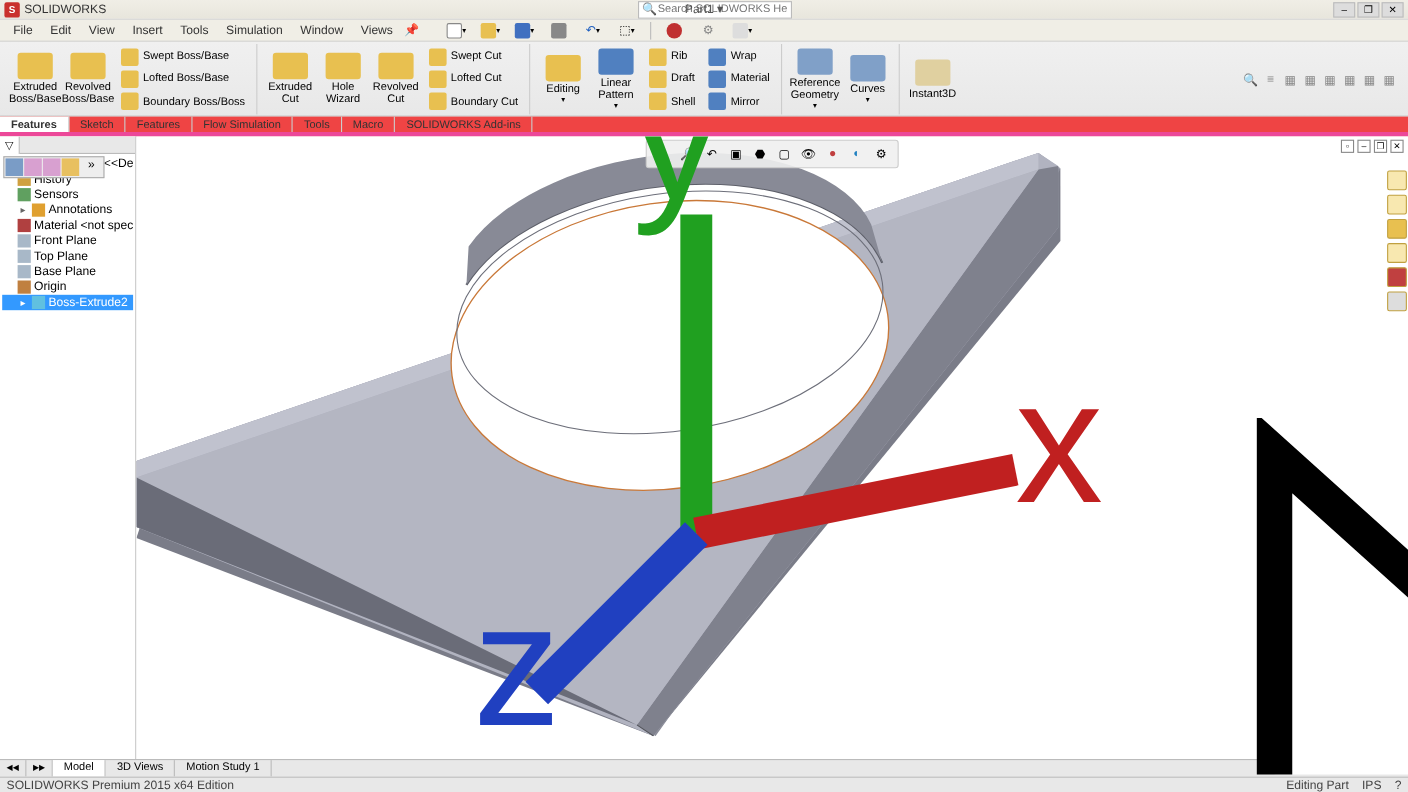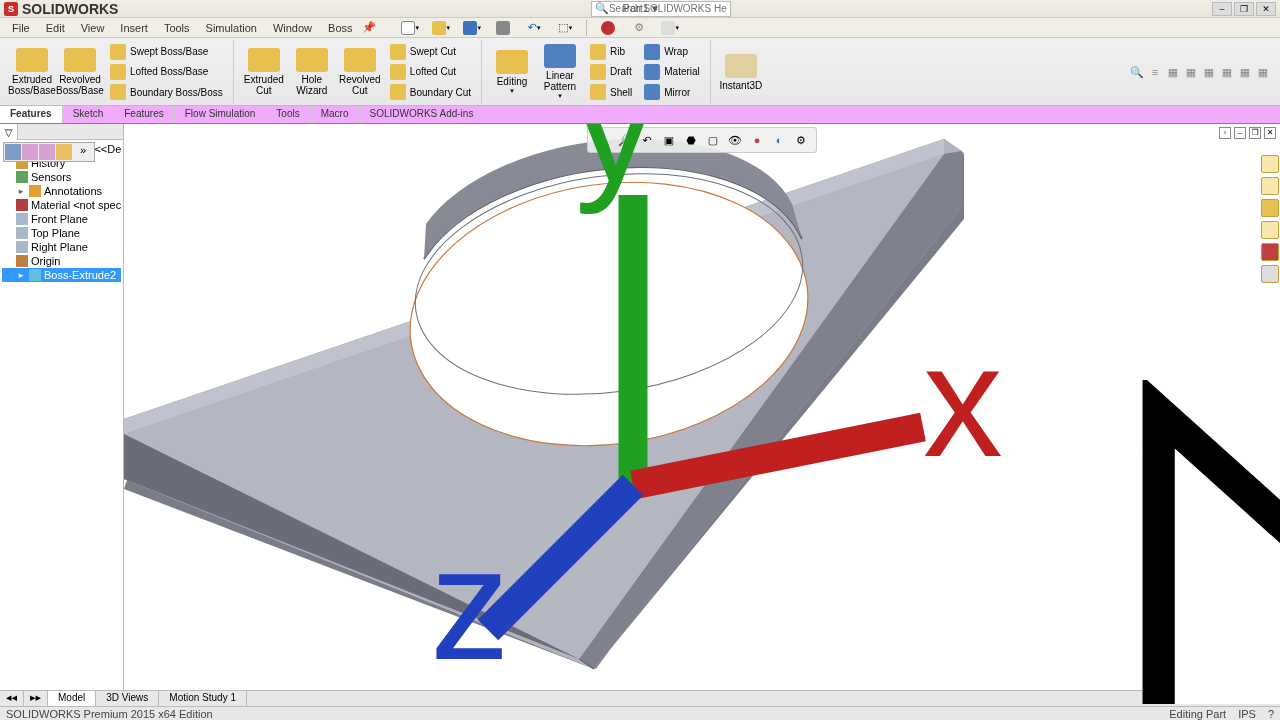--- a/index.html
+++ b/index.html
@@ -1,39 +1,39 @@
 <!DOCTYPE html>
 <html><head>
 <meta charset="utf-8">
 <style>
 *{margin:0;padding:0;box-sizing:border-box;font-family:Tahoma,Arial,sans-serif;font-size:11px;user-select:none}
 body{width:1280px;height:720px;overflow:hidden;background:#fff;position:relative}
 .titlebar{height:18px;background:linear-gradient(#f0eee6,#e8e6dc);display:flex;align-items:center;padding:0 4px;border-bottom:1px solid #ccc}
 .logo{width:14px;height:14px;background:#c9302c;border-radius:2px;margin-right:4px;display:flex;align-items:center;justify-content:center;color:#fff;font-size:9px;font-weight:bold}
-.brand{font-weight:bold;color:#333;font-size:14px}
+.brand{font-weight:normal;color:#333;font-size:11px}
 .doc-title{position:absolute;left:50%;transform:translateX(-50%);color:#555}
 .win-btns{margin-left:auto;display:flex;gap:2px}
 .win-btn{width:20px;height:14px;background:#ddd;border:1px solid #bbb;display:flex;align-items:center;justify-content:center;font-size:9px}
 .search-box{margin-left:auto;margin-right:8px;display:flex;align-items:center;background:#fff;border:1px solid #bbb;height:16px;width:140px;padding:0 3px}
 .search-box input{border:none;outline:none;font-size:10px;width:100%}
 .menubar{height:20px;background:#f0eee6;display:flex;align-items:center;padding:0 4px;border-bottom:1px solid #ccc}
 .menu-item{padding:2px 8px;color:#333;cursor:pointer}
 .qat{margin-left:20px;display:flex;align-items:center;gap:3px}
 .qat-btn{width:28px;height:18px;border:1px solid transparent;display:flex;align-items:center;justify-content:center;position:relative}
 .qat-ico{width:14px;height:14px;border-radius:2px}
 .ribbon{height:68px;background:linear-gradient(#f0f0f0,#e8e8e8);border-bottom:1px solid #bbb;display:flex;align-items:flex-start;padding:2px 4px;gap:2px}
 .rb-group{display:flex;border-right:1px solid #ccc;padding:0 4px;height:64px}
 .rb-big{display:flex;flex-direction:column;align-items:center;justify-content:center;width:48px;padding:2px;cursor:pointer;text-align:center}
 .rb-big .ico{width:32px;height:24px;margin-bottom:2px;border-radius:3px}
 .rb-big .lbl{font-size:10px;line-height:11px}
 .rb-col{display:flex;flex-direction:column;justify-content:space-between;gap:1px;padding:2px}
 .rb-sm{display:flex;align-items:center;gap:4px;padding:1px 4px;cursor:pointer;height:20px}
 .rb-sm .ico{width:16px;height:16px;border-radius:2px}
 .rb-sm .lbl{font-size:10px;white-space:nowrap}
-.cmdtabs{height:18px;background:#f0abfc;display:flex;border-bottom:1px solid #ec4899}
+.cmdtabs{height:18px;background:#ef4444;display:flex;border-bottom:4px solid #ec4899}
 .ctab{padding:2px 10px;border-right:1px solid #ccc;cursor:pointer;font-size:10px;color:#333}
 .ctab.active{background:#fff;font-weight:bold}
 .main{position:absolute;top:124px;left:0;right:0;bottom:16px;display:flex}
 .fm-panel{width:124px;background:#fff;border-right:1px solid #bbb;overflow:hidden}
 .fm-tabs{height:16px;background:#e8e8e8;display:flex;border-bottom:1px solid #bbb}
 .fm-tab{width:18px;height:16px;border-right:1px solid #bbb;display:flex;align-items:center;justify-content:center;font-size:10px}
 .fm-tab.active{background:#fff}
 .fm-fly{position:absolute;left:3px;top:142px;background:#eee;border:1px solid #aaa;display:flex;padding:1px;gap:1px;z-index:5}
 .fm-fly .ico{width:16px;height:16px;border:1px solid transparent}
 .tree{padding:2px;font-size:10px}
@@ -76,21 +76,21 @@
 </div>
 
 <div class="menubar">
   <span class="menu-item">File</span>
   <span class="menu-item">Edit</span>
   <span class="menu-item">View</span>
   <span class="menu-item">Insert</span>
   <span class="menu-item">Tools</span>
   <span class="menu-item">Simulation</span>
   <span class="menu-item">Window</span>
-  <span class="menu-item">Boss</span>
+  <span class="menu-item">Views</span>
   <span style="color:#888;margin-left:2px">📌</span>
   <div class="qat">
     <div class="qat-btn">
         <div class="qat-ico" style="background:#fff;border:1px solid #888"></div>
         <span style="font-size:7px">▾</span>
       </div>
     <div class="qat-btn">
         <div class="qat-ico" style="background:#e8c050"></div>
         <span style="font-size:7px">▾</span>
       </div>
@@ -208,20 +208,32 @@
         </div>
       <div class="rb-sm">
           <div class="ico" style="background:#5080c0"></div>
           <span class="lbl">Material</span>
         </div>
       <div class="rb-sm">
           <div class="ico" style="background:#5080c0"></div>
           <span class="lbl">Mirror</span>
         </div>
     </div>
+  </div>
+  <div class="rb-group">
+    <div class="rb-big">
+        <div class="ico" style="background:#80a0c8"></div>
+        <div class="lbl">Reference Geometry</div>
+        <span style="font-size:7px">▾</span>
+      </div>
+    <div class="rb-big">
+        <div class="ico" style="background:#80a0c8"></div>
+        <div class="lbl">Curves</div>
+        <span style="font-size:7px">▾</span>
+      </div>
   </div>
   <div class="rb-group" style="border:none">
     <div class="rb-big">
         <div class="ico" style="background:#e0d0a0"></div>
         <div class="lbl">Instant3D</div>
       </div>
   </div>
   <div style="flex:1"></div>
   <div class="rb-group" style="border:none;align-items:center">
     <div class="hud-ico">🔍</div>
@@ -284,21 +296,21 @@
       <div class="tree-item" style="padding-left:14px">
           <span class="tree-ico" style="background:#a8b8c8"></span>
           <span>Front Plane</span>
         </div>
       <div class="tree-item" style="padding-left:14px">
           <span class="tree-ico" style="background:#a8b8c8"></span>
           <span>Top Plane</span>
         </div>
       <div class="tree-item" style="padding-left:14px">
           <span class="tree-ico" style="background:#a8b8c8"></span>
-          <span>Right Plane</span>
+          <span>Base Plane</span>
         </div>
       <div class="tree-item" style="padding-left:14px">
           <span class="tree-ico" style="background:#c08040"></span>
           <span>Origin</span>
         </div>
       <div class="tree-item sel" style="padding-left:14px">
           <span class="exp" style="color:#fff">▸</span>
           <span class="tree-ico" style="background:#60c0e0"></span>
           <span>Boss-Extrude2</span>
         </div>

